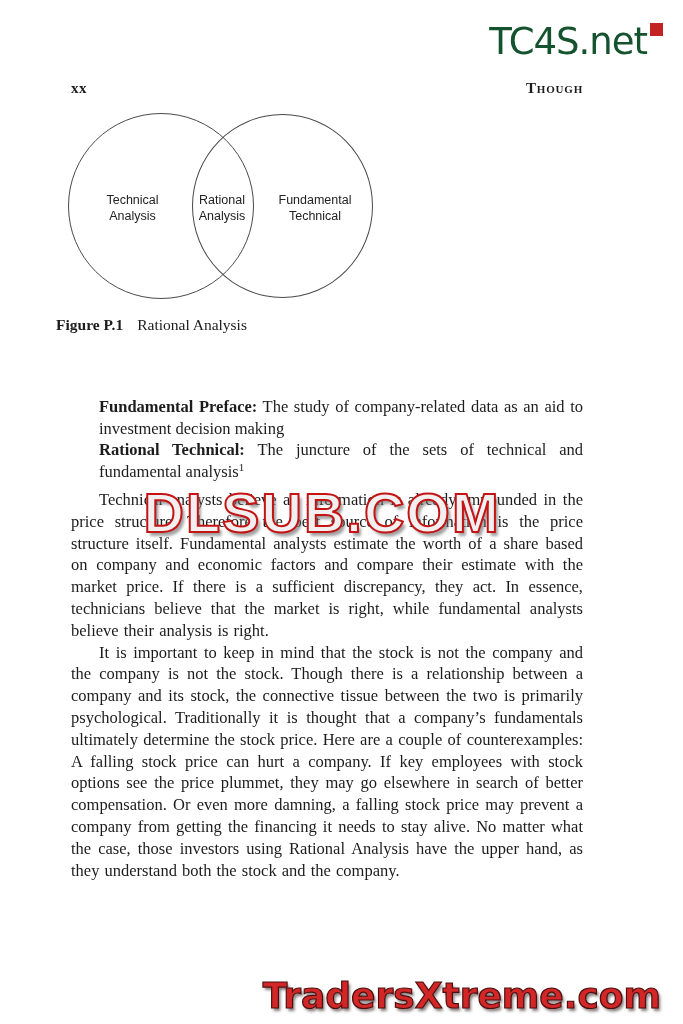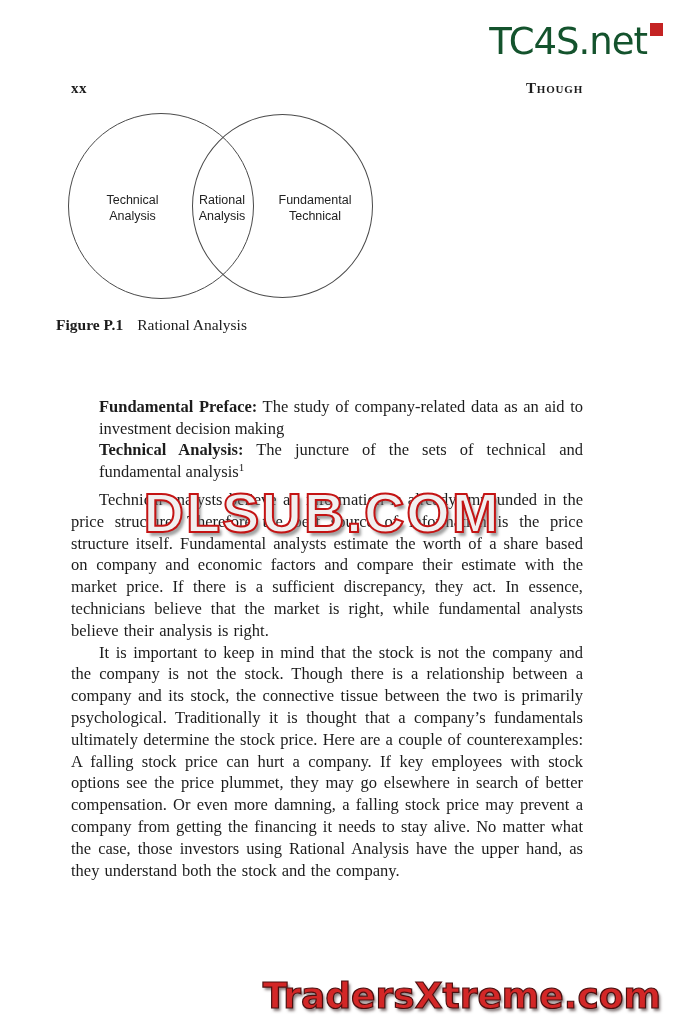--- a/index.html
+++ b/index.html
@@ -165,21 +165,21 @@
     <div class="vlabel c">Rational Analysis</div>
     <div class="vlabel r">Fundamental Technical</div>
   </div>
 
   <p class="figcap">
     <b>Figure P.1</b><span>Rational Analysis</span>
   </p>
 
   <div class="defs">
     <p class="def"><b>Fundamental Preface:</b><span> The study of company-related data as an aid to investment decision making</span></p>
-    <p class="def"><b>Technical Analysis:</b><span> The juncture of the sets of technical and fundamental analysis</span><sup>1</sup></p>
+    <p class="def"><b>Rational Technical:</b><span> The juncture of the sets of technical and fundamental analysis</span><sup>1</sup></p>
   </div>
 
   <div class="body-text">
     <p class="para">Technical analysts believe all information is already impounded in the price structure. Therefore the best source of information is the price structure itself. Fundamental analysts estimate the worth of a share based on company and economic factors and compare their estimate with the market price. If there is a sufficient discrepancy, they act. In essence, technicians believe that the market is right, while fundamental analysts believe their analysis is right.</p>
     <p class="para">It is important to keep in mind that the stock is not the company and the company is not the stock. Though there is a relationship between a company and its stock, the connective tissue between the two is primarily psychological. Traditionally it is thought that a company’s fundamentals ultimately determine the stock price. Here are a couple of counterexamples: A falling stock price can hurt a company. If key employees with stock options see the price plummet, they may go elsewhere in search of better compensation. Or even more damning, a falling stock price may prevent a company from getting the financing it needs to stay alive. No matter what the case, those investors using Rational Analysis have the upper hand, as they understand both the stock and the company.</p>
   </div>
 
   <div class="wm-mid">DLSUB.COM</div>
 
   <div class="wm-bottom">TradersXtreme.com</div>

